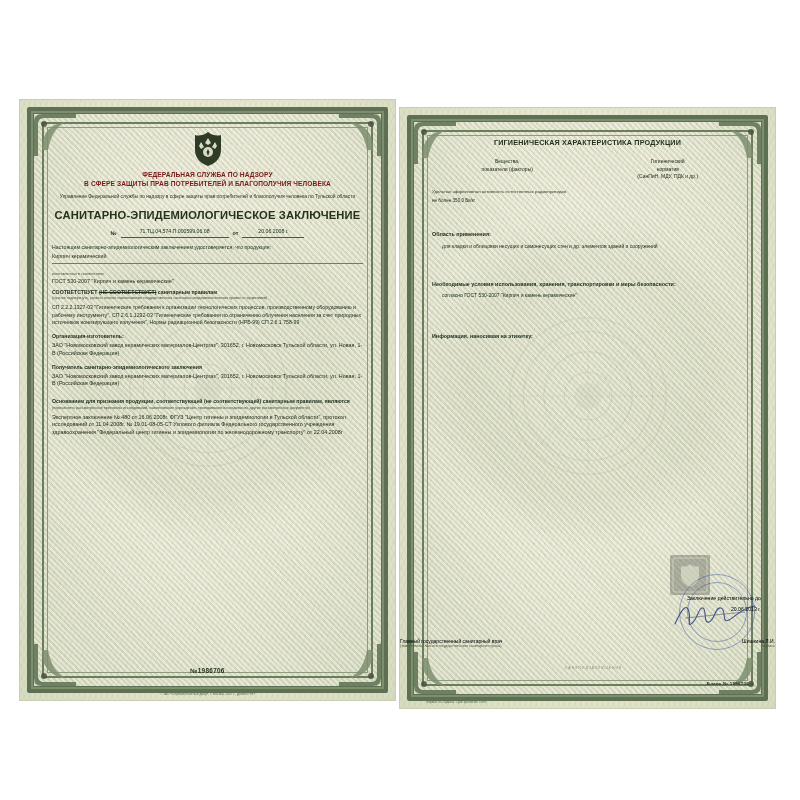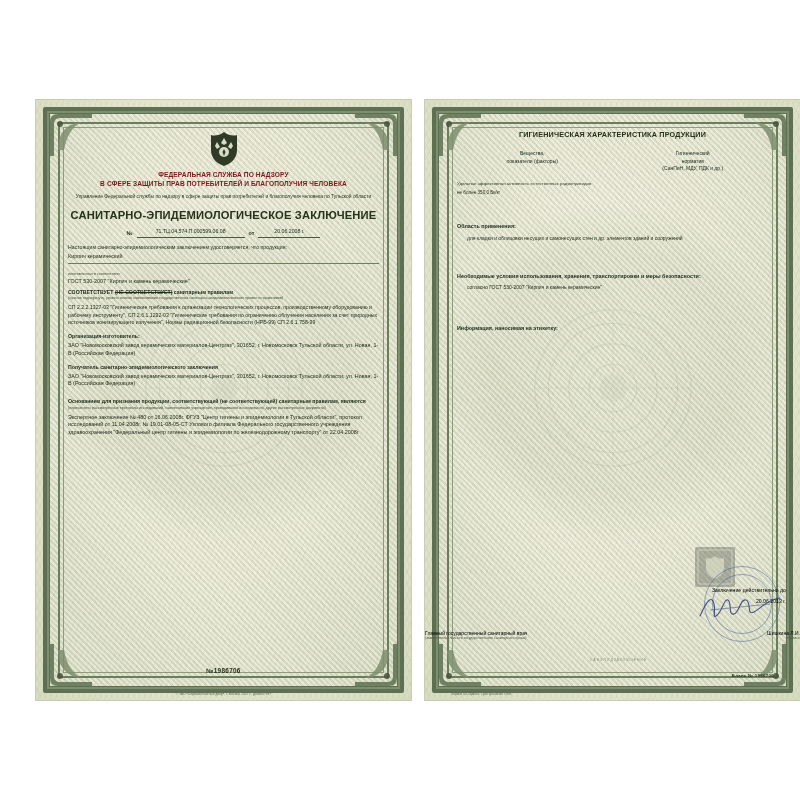--- a/index.html
+++ b/index.html
@@ -23,22 +23,22 @@
   .page {
     position: absolute;
     top: 100px;
     width: 375px;
     height: 600px;
     background:
       radial-gradient(ellipse at 50% 42%, #f3f2e0 0%, #e9e9d3 45%, #dfe2c9 75%, #d7dcc0 100%);
     box-shadow: 0 0 0 1px #c9cdb2;
     overflow: hidden;
   }
-  #page-left  { left: 36px; }
-  #page-right { left: 425px; }
+  #page-left  { left: 20px; }
+  #page-right { left: 400px; margin-top: 8px; }
 
   
   .page::before {
     content: "";
     position: absolute;
     inset: 0;
     background-image:
       repeating-linear-gradient(115deg, rgba(120,140,100,0.085) 0 1px, transparent 1px 5px),
       repeating-linear-gradient(65deg, rgba(120,140,100,0.07) 0 1px, transparent 1px 5px),
       radial-gradient(circle at 50% 45%, rgba(160,175,130,0.18) 0 120px, transparent 170px);

